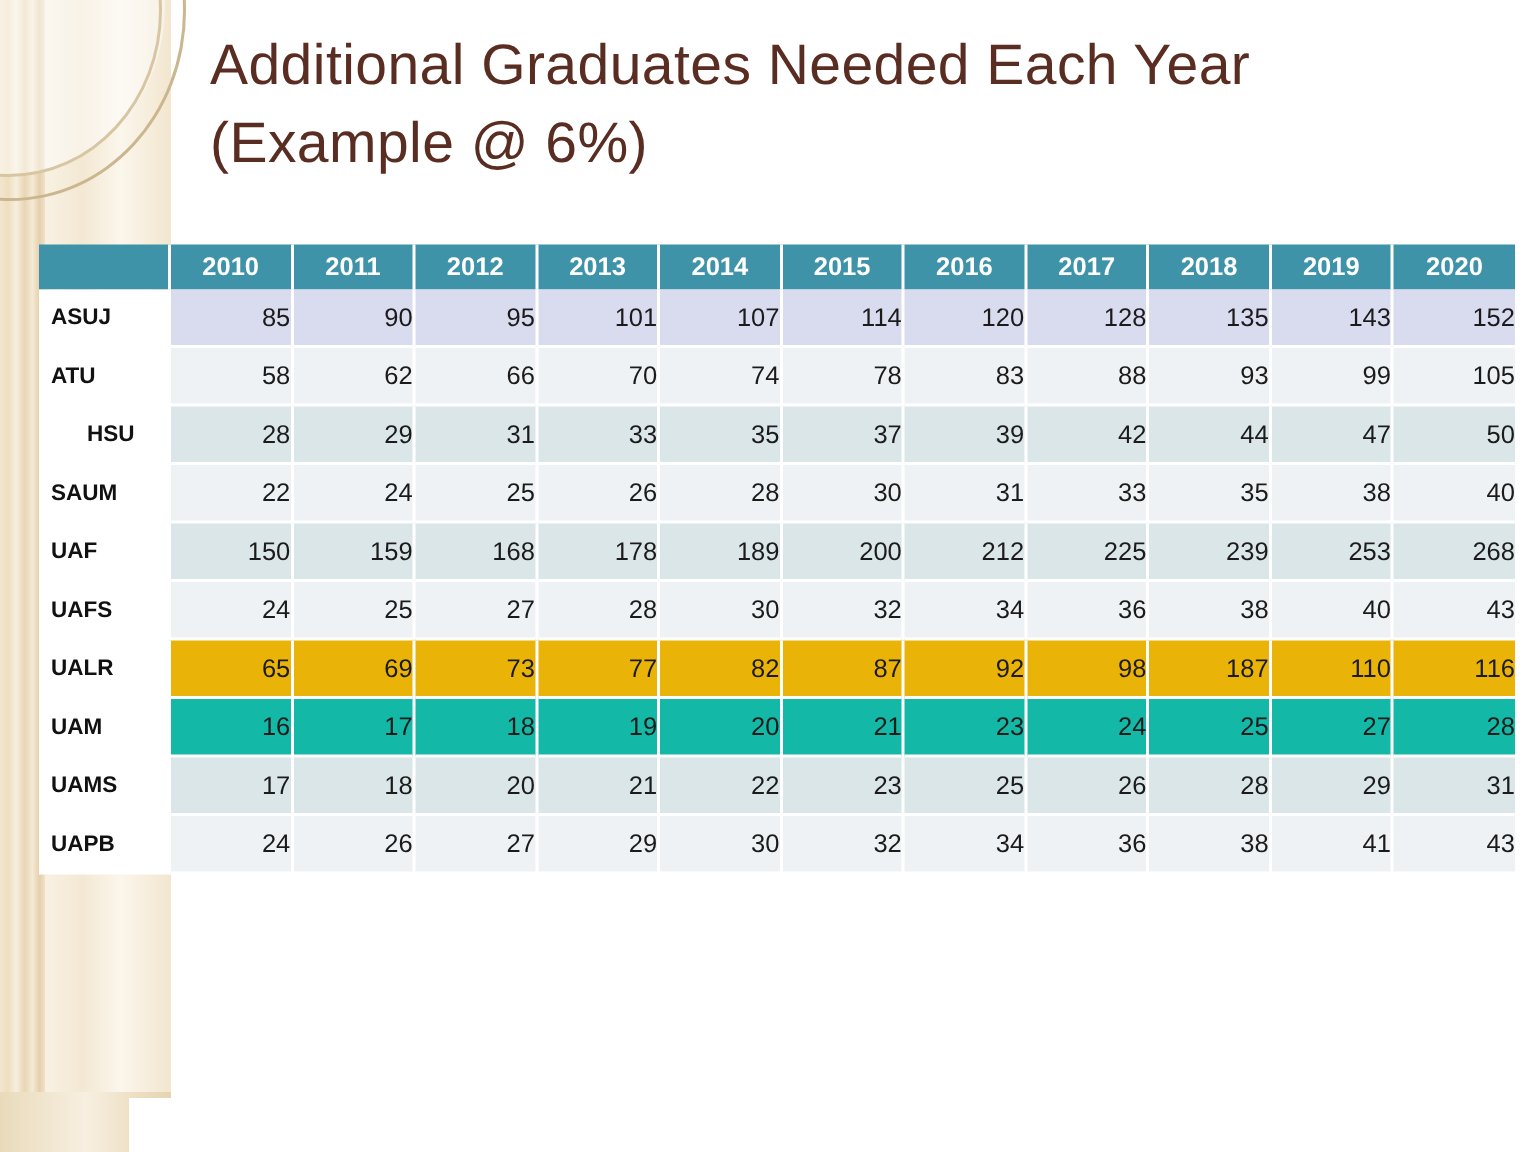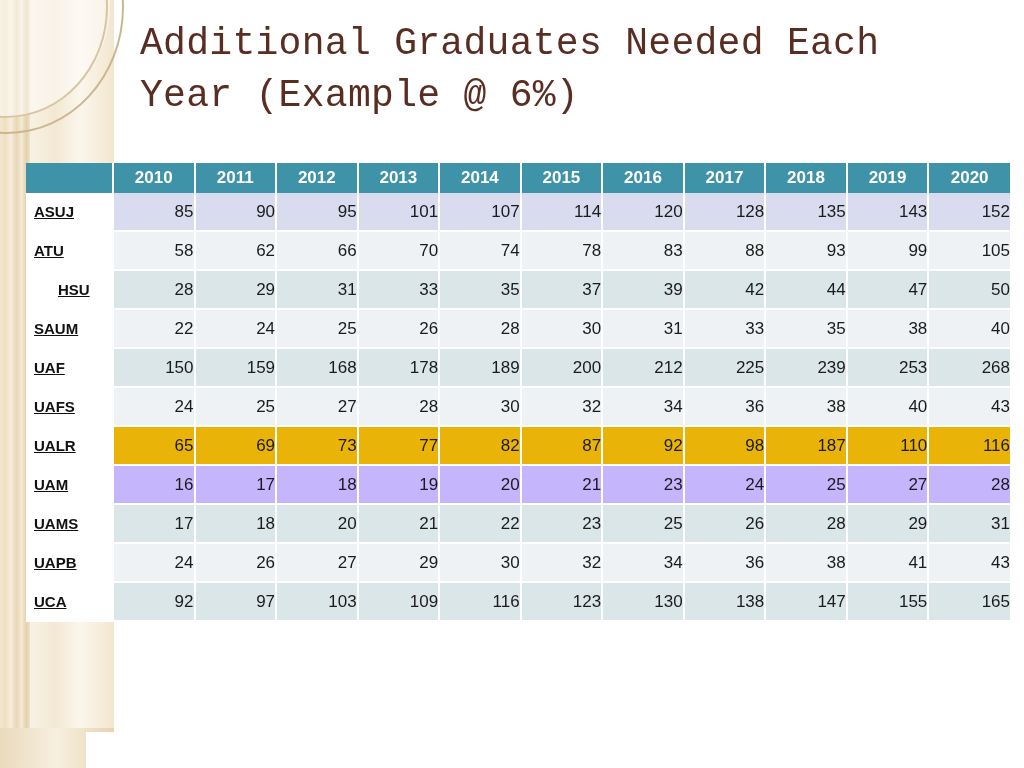--- a/index.html
+++ b/index.html
@@ -82,21 +82,21 @@
   
   .title {
     position: absolute;
     left: 140px;
     top: 18px;
     width: 840px;
     color: #5a2d22;
     font-size: 38px;
     line-height: 52px;
     font-weight: normal;
-    font-family: Liberation Mono, monospace;
+    font-family: Liberation Sans, sans-serif;
     letter-spacing: 0.3px;
   }
 
   
   .table-wrap {
     position: absolute;
     left: 26px;
     top: 163px;
     width: 804px;
   }
@@ -136,30 +136,29 @@
   }
   tbody td:last-child { border-right: none; }
   tbody td.rowhead {
     text-align: left;
     padding-left: 8px;
     padding-right: 0;
     font-weight: bold;
     font-size: 15px;
     color: #111111;
     background: #ffffff;
-    text-decoration: underline;
   }
   tbody tr.r0 td { background: #d9dbee; }
   tbody tr.r1 td { background: #eef2f4; }
   tbody tr.r2 td { background: #dbe6e9; padding-left: 32px; }
   tbody tr.r3 td { background: #eef2f4; }
   tbody tr.r4 td { background: #dbe6e9; }
   tbody tr.r5 td { background: #eef2f4; }
   tbody tr.r6 td { background: #eab308; }
-  tbody tr.r7 td { background: #c4b5fd; }
+  tbody tr.r7 td { background: #14b8a6; }
   tbody tr.r8 td { background: #dbe6e9; }
   tbody tr.r9 td { background: #eef2f4; }
   tbody tr.r10 td { background: #dbe6e9; }
   tbody tr.r11 td { background: #eef2f4; }
   tbody tr.r12 td { background: #dbe6e9; }
   tbody tr td.rowhead { background: #ffffff; }
   tbody tr { border-bottom: 2px solid #ffffff; }
 </style>
 </head>
 <body>
@@ -330,31 +329,17 @@
             <td>27</td>
             <td>29</td>
             <td>30</td>
             <td>32</td>
             <td>34</td>
             <td>36</td>
             <td>38</td>
             <td>41</td>
             <td>43</td>
           </tr>
-          <tr class="r10">
-            <td class="rowhead">UCA</td>
-            <td>92</td>
-            <td>97</td>
-            <td>103</td>
-            <td>109</td>
-            <td>116</td>
-            <td>123</td>
-            <td>130</td>
-            <td>138</td>
-            <td>147</td>
-            <td>155</td>
-            <td>165</td>
-          </tr>
         </tbody>
     </table>
   </div>
 
 </div>
 
 </body></html>

